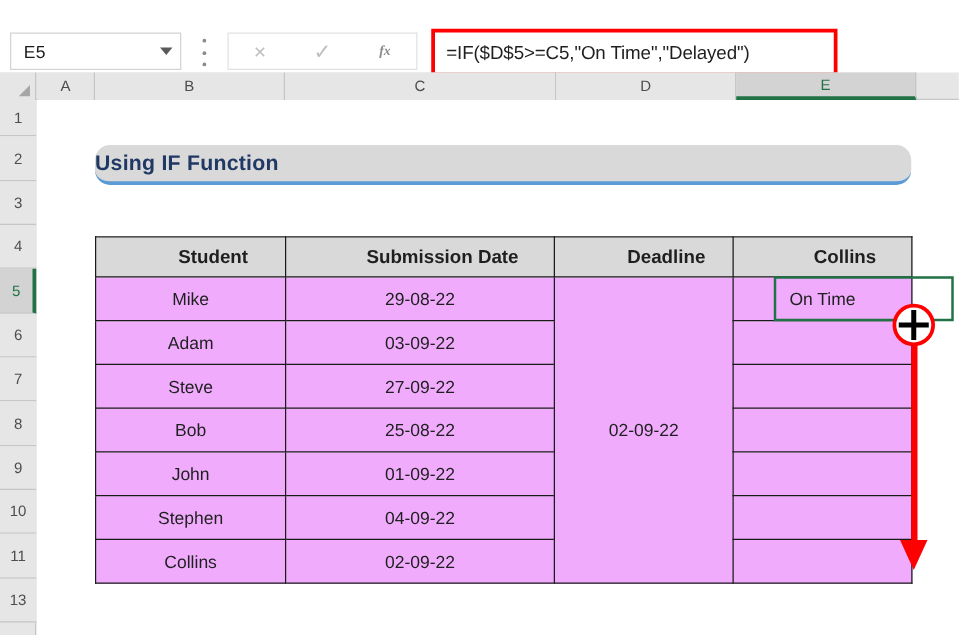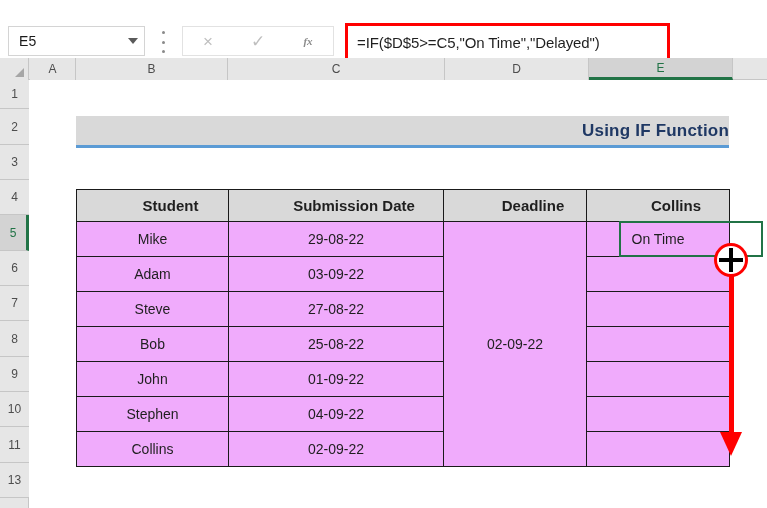--- a/index.html
+++ b/index.html
@@ -178,21 +178,22 @@
 
   
   #title-banner {
     position: absolute;
     left: 46px; top: 36px;
     width: 653px; height: 32px;
     background: #d9d9d9;
     border-bottom: 3px solid #5b9bd5;
     display: flex;
     align-items: center;
-    justify-content: flex-end;
+    justify-content: flex-start;
+    border-radius: 12px;
   }
   #title-text {
     font-size: 17px;
     font-weight: bold;
     color: #1f3864;
     letter-spacing: .2px;
   }
 
   
   #data-table {
@@ -347,21 +348,21 @@
         <td rowspan="7">02-09-22</td>
         <td class="remark-cell">On Time</td>
       </tr>
       <tr>
         <td>Adam</td>
         <td>03-09-22</td>
         <td class="remark-cell"></td>
       </tr>
       <tr>
         <td>Steve</td>
-        <td>27-08-22</td>
+        <td>27-09-22</td>
         <td class="remark-cell"></td>
       </tr>
       <tr>
         <td>Bob</td>
         <td>25-08-22</td>
         <td class="remark-cell"></td>
       </tr>
       <tr>
         <td>John</td>
         <td>01-09-22</td>

